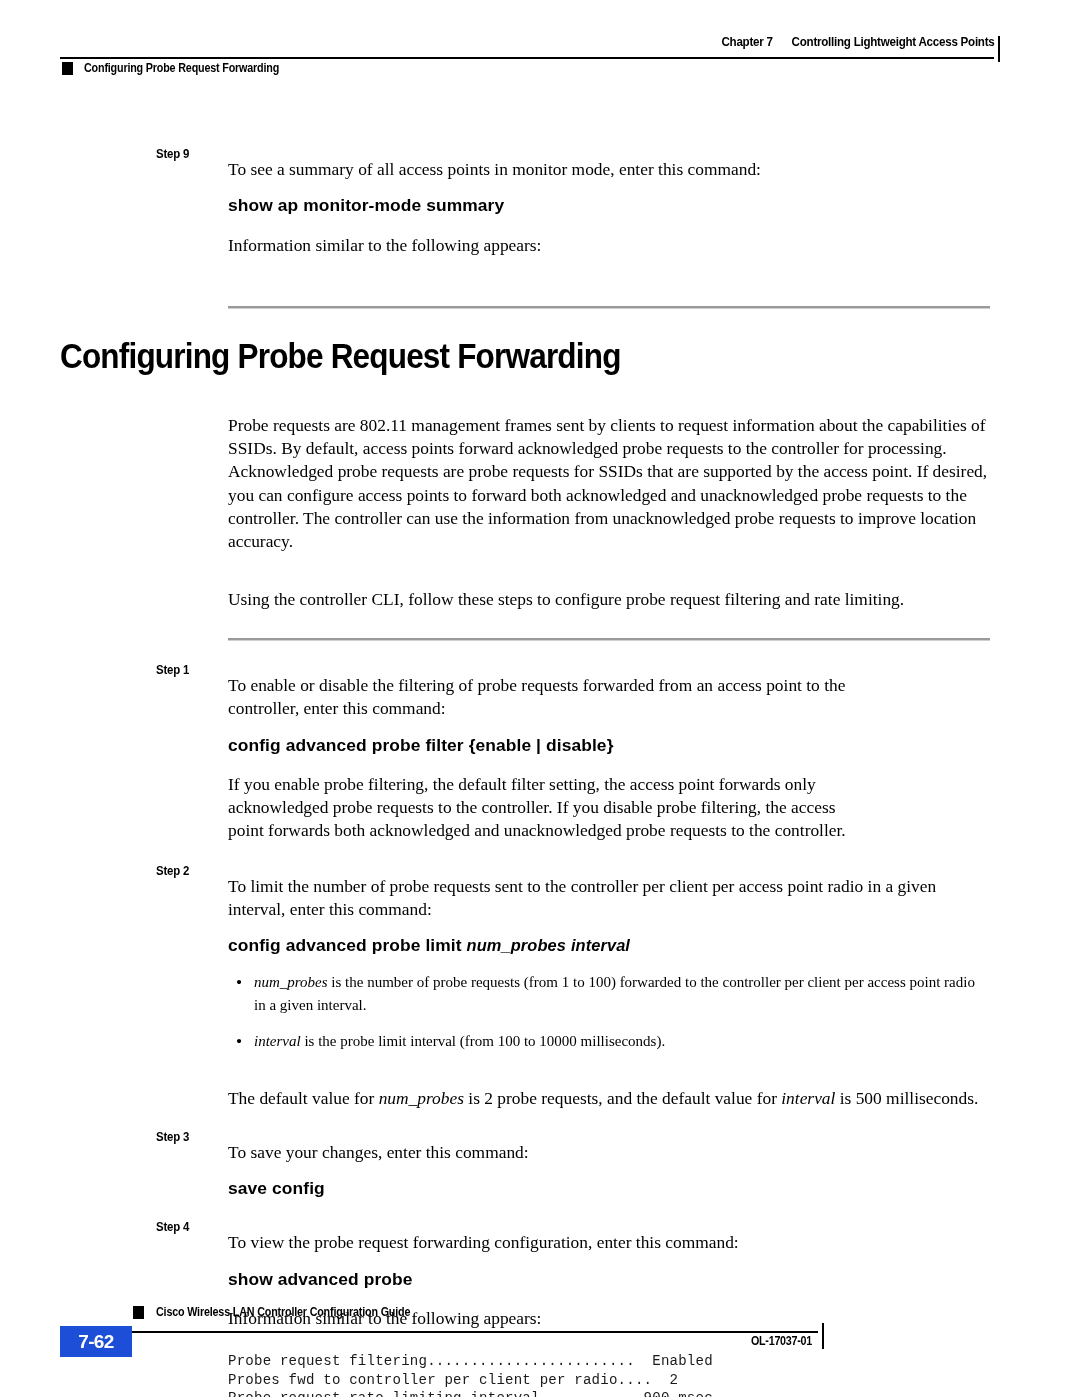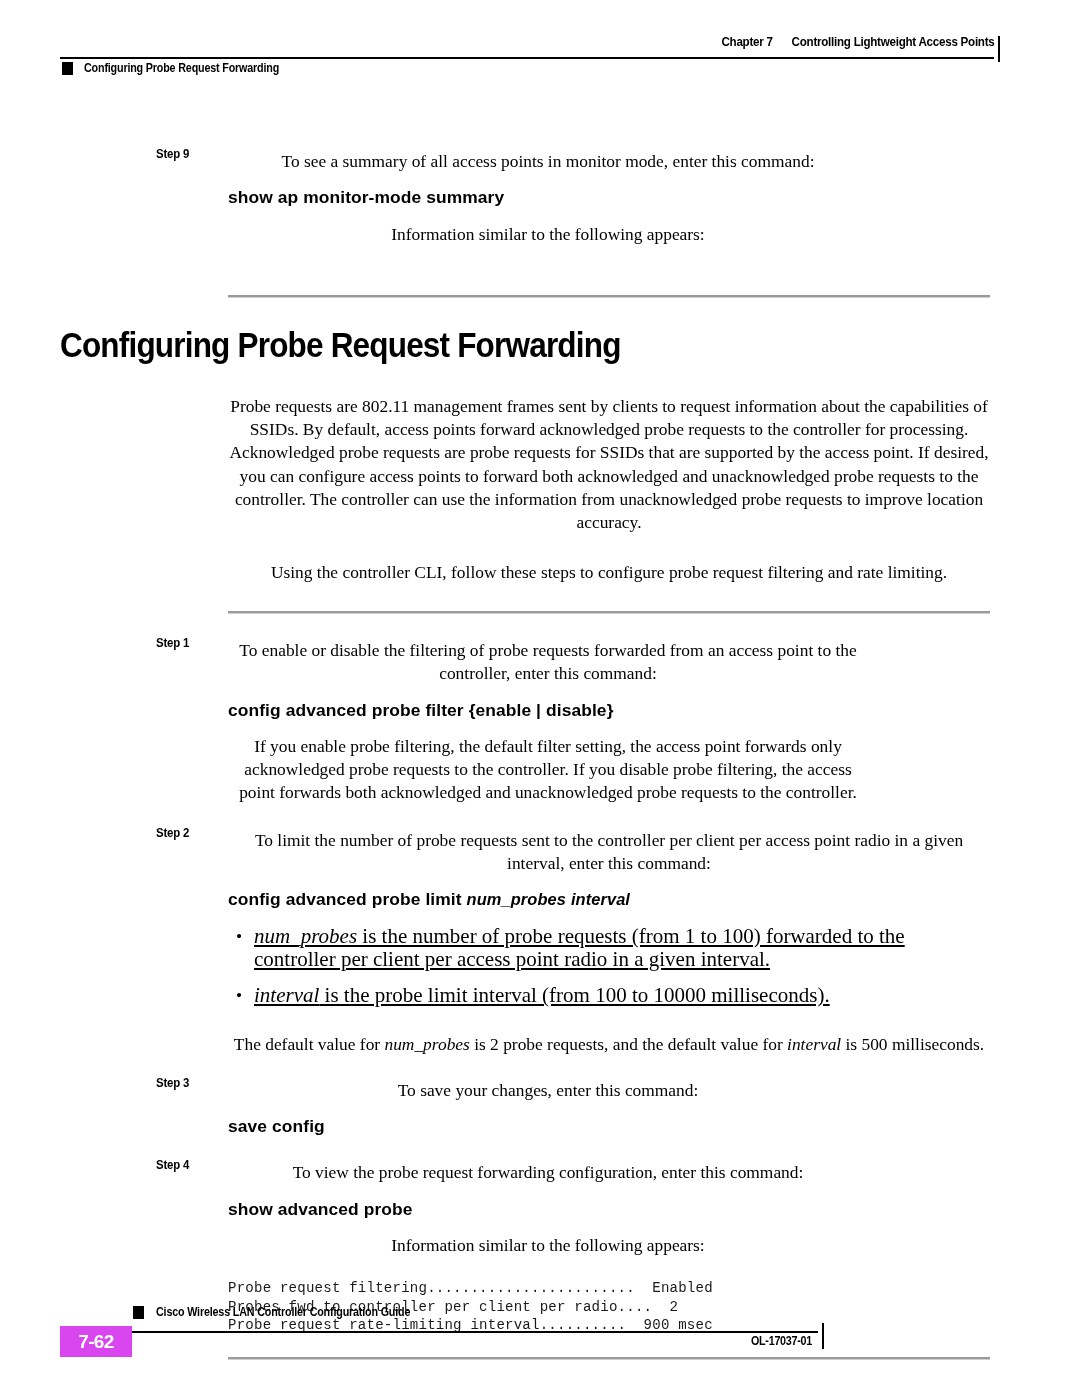--- a/index.html
+++ b/index.html
@@ -100,24 +100,24 @@
   }
   .step-body {
     width: 762px;
   }
   .body-indent {
     margin-left: 228px;
     width: 762px;
   }
 
   p.para {
-    margin: 8px 0 13px 0;
+    margin: 16px 0 13px 0;
     font-size: 17.4px;
     line-height: 23.3px;
-    text-align: center;
+    text-align: left;
   }
 
   .cmd {
     font-family: Liberation Sans, sans-serif;
     font-weight: bold;
     font-size: 17.4px;
     line-height: 23.3px;
     margin: 0 0 13px 0;
     letter-spacing: 0.1px;
   }
@@ -148,24 +148,23 @@
   }
   .bullet-dot {
     width: 26px;
     min-width: 26px;
     font-size: 17.4px;
     line-height: 23.3px;
     text-align: left;
     padding-left: 8px;
   }
   .bullet-text {
-    font-size: 21px;
+    font-size: 15px;
     line-height: 23.3px;
     width: 736px;
-    text-decoration: underline;
   }
 
   
   h1.section-title {
     margin: 0;
     position: absolute;
     left: 60px;
     font-family: "Liberation Sans", sans-serif;
     font-weight: bold;
     font-size: 35px;
@@ -217,21 +216,21 @@
     font-size: 12.5px;
     letter-spacing: -0.2px;
     transform: scaleX(0.86);
     transform-origin: left top;
     white-space: nowrap;
   }
   .footer-pagebox {
     position: absolute;
     left: 60px; top: 39px;
     width: 72px; height: 31px;
-    background: #d946ef;
+    background: #1d4ed8;
     color: #fff;
     font-family: "Liberation Sans", sans-serif;
     font-weight: bold;
     font-size: 19px;
     letter-spacing: -0.6px;
     display: flex;
     align-items: center;
     justify-content: center;
   }
   .footer-docid {

